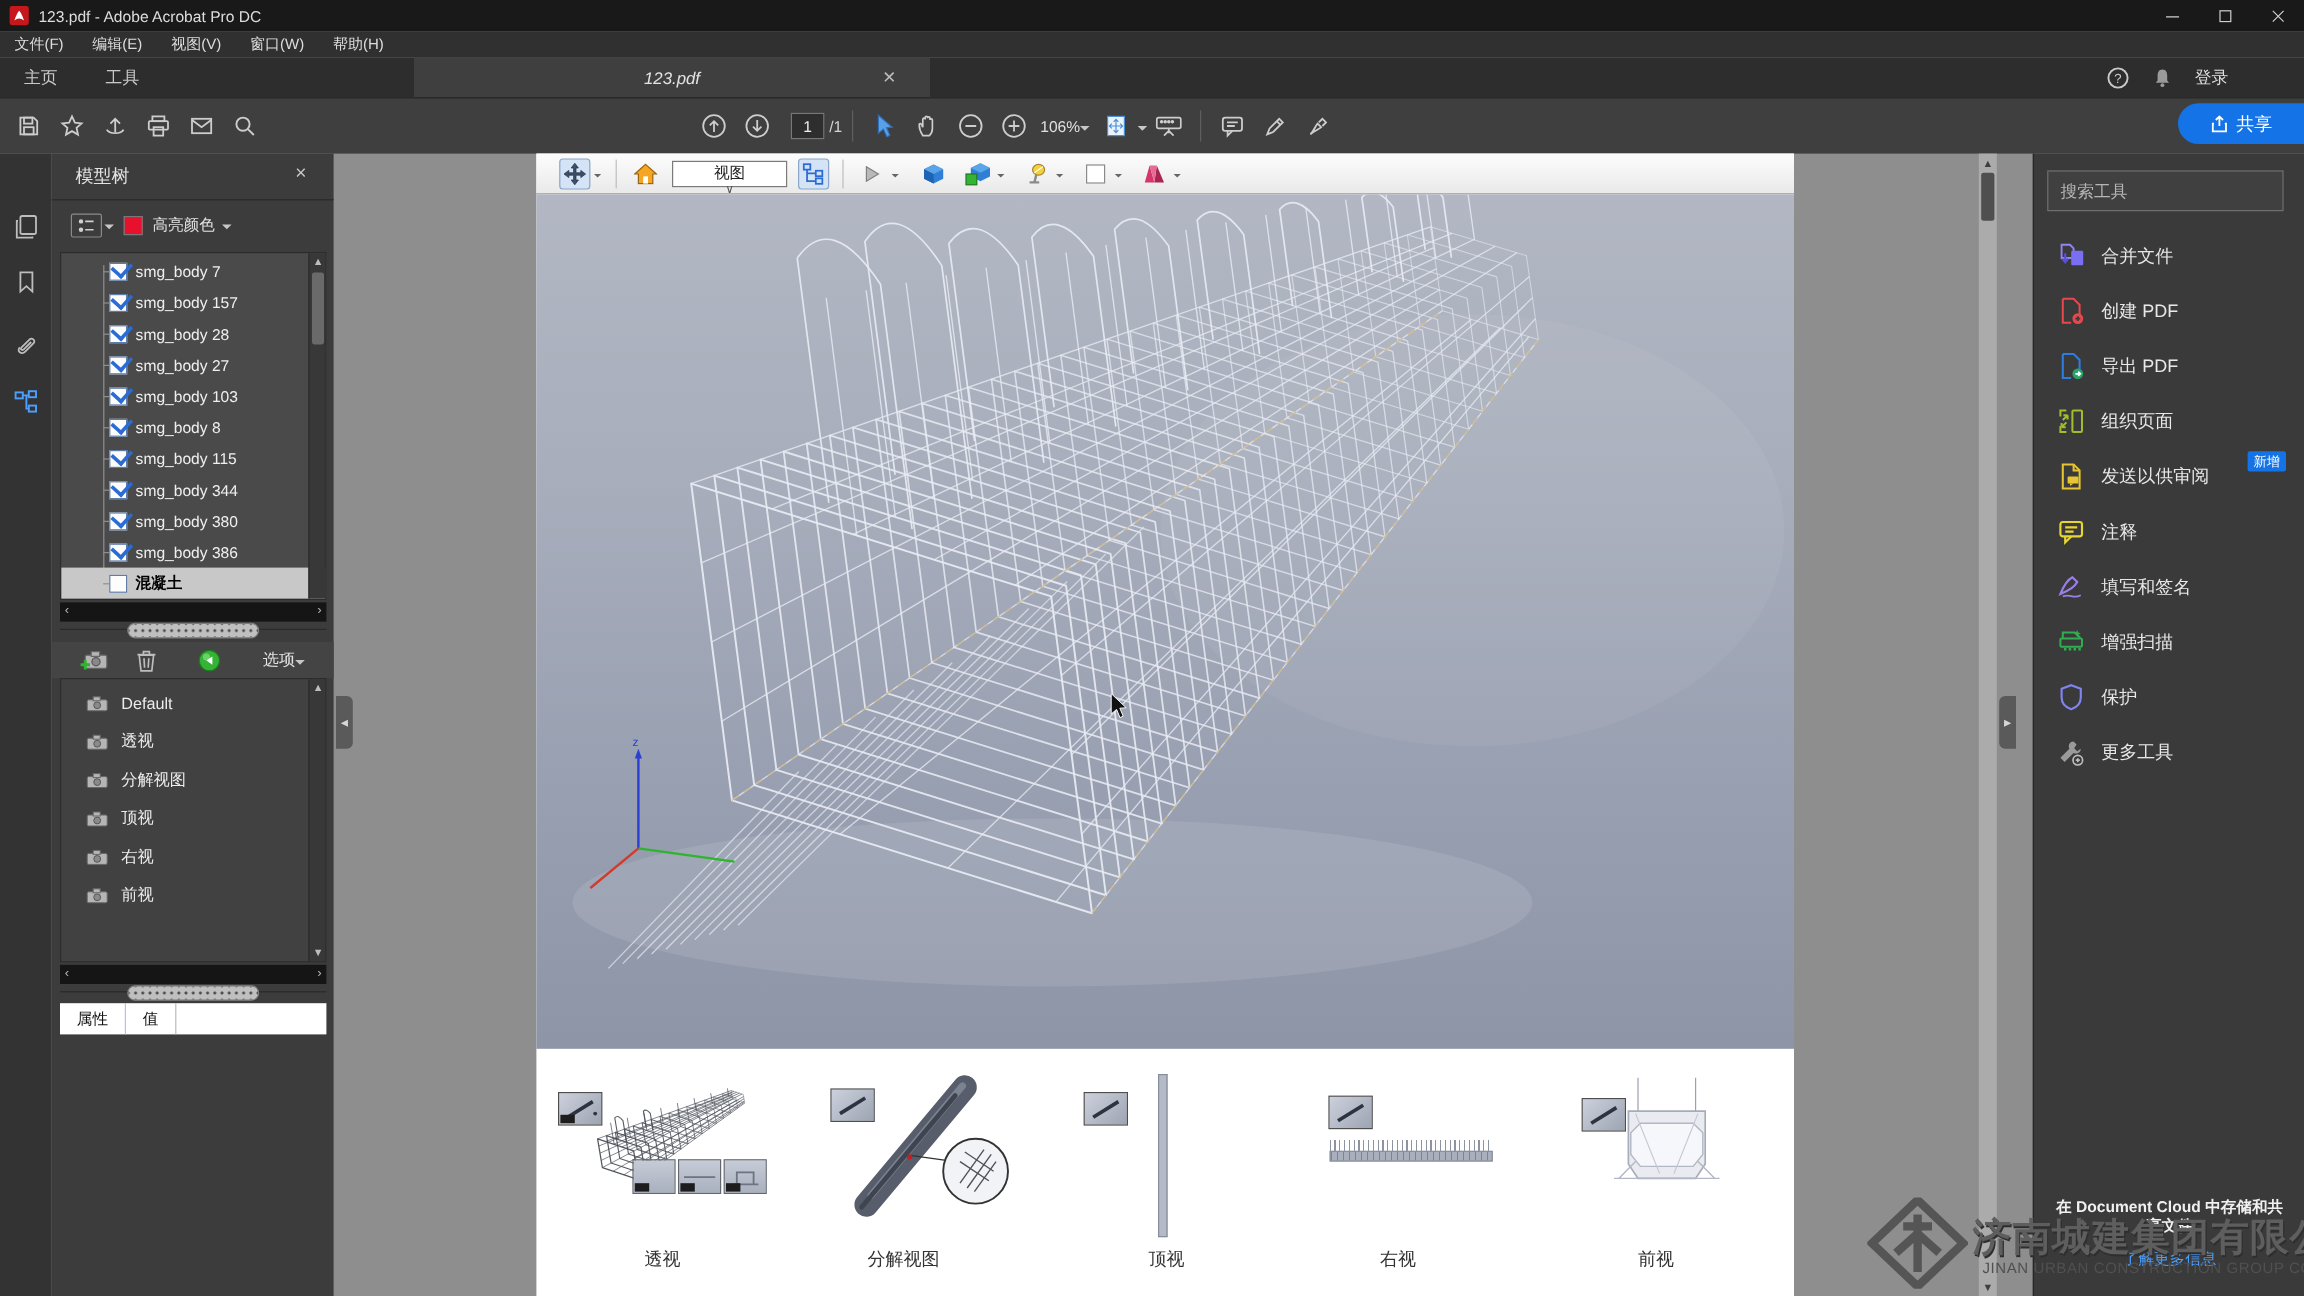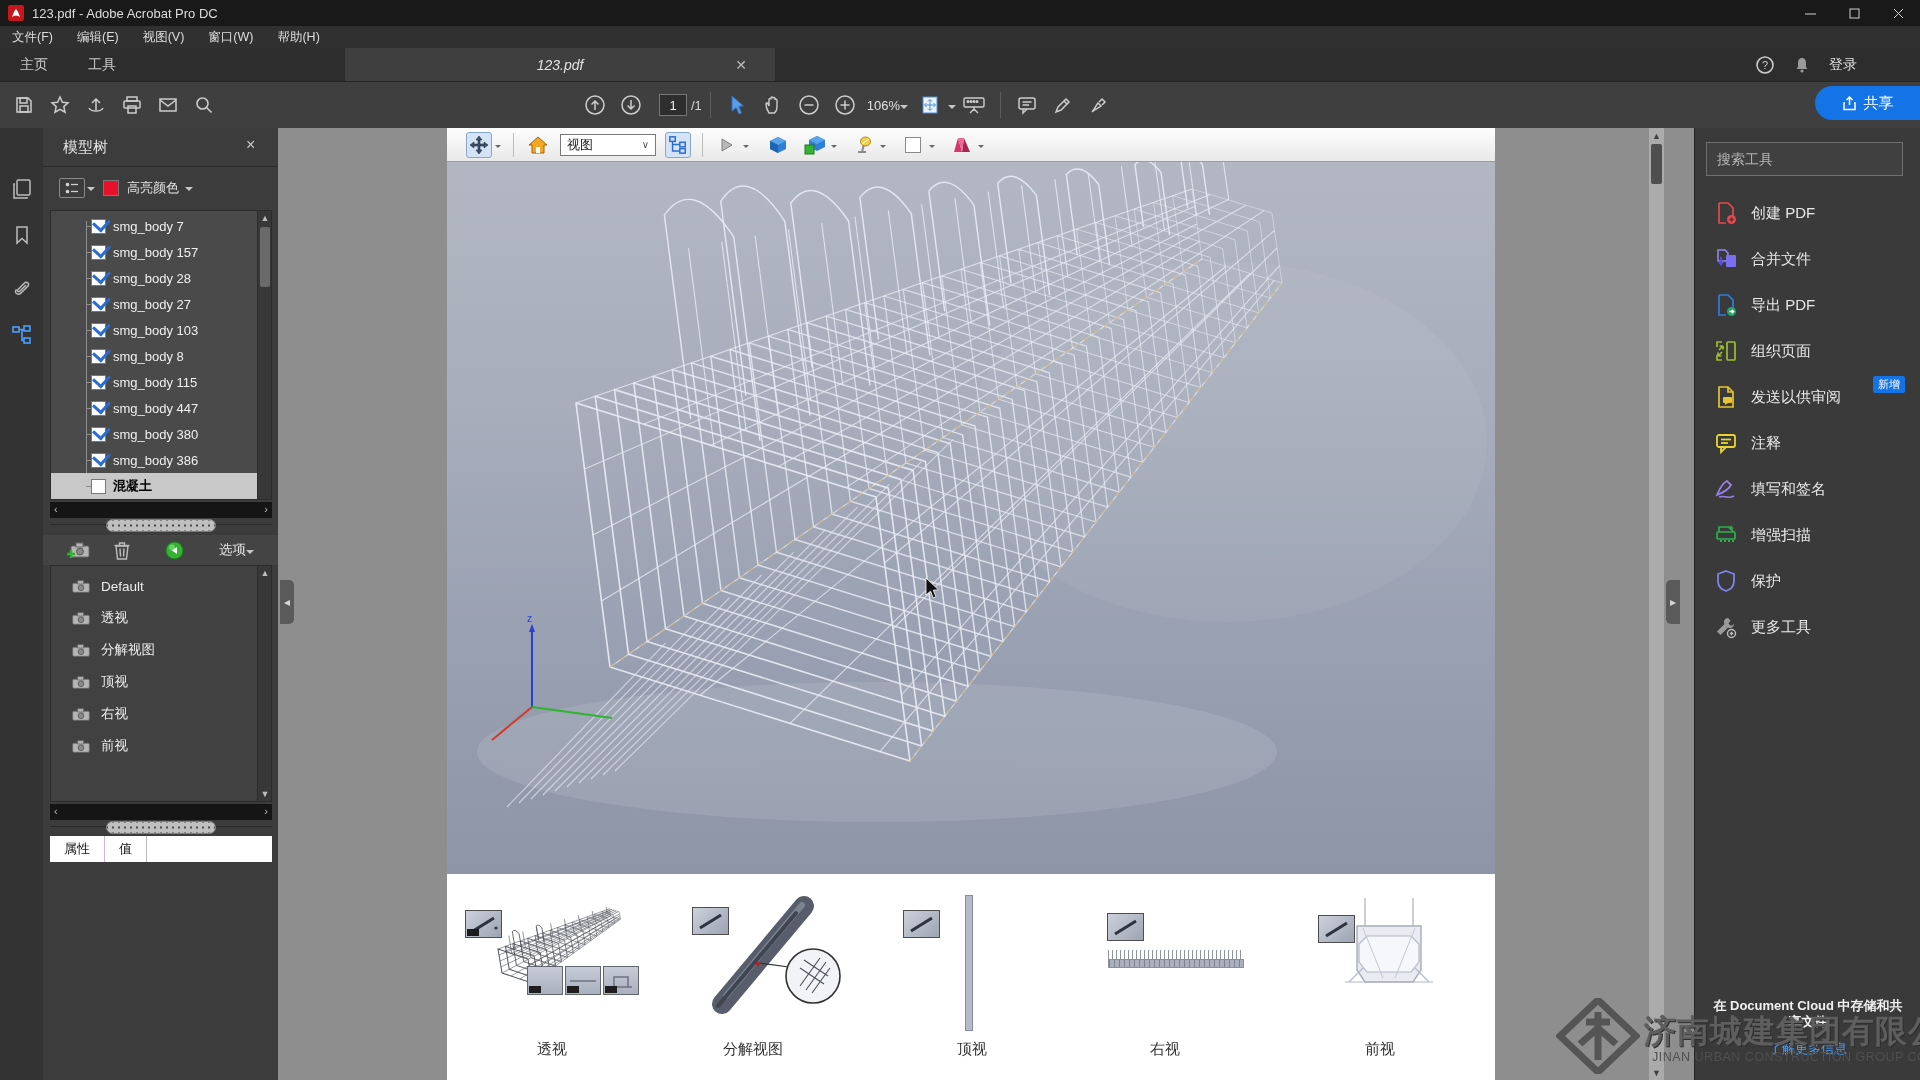--- a/index.html
+++ b/index.html
@@ -335,21 +335,21 @@
       <div class="tree-row">
           <span class="cb on"></span>
           <span>smg_body 8</span>
         </div>
       <div class="tree-row">
           <span class="cb on"></span>
           <span>smg_body 115</span>
         </div>
       <div class="tree-row">
           <span class="cb on"></span>
-          <span>smg_body 447</span>
+          <span>smg_body 344</span>
         </div>
       <div class="tree-row">
           <span class="cb on"></span>
           <span>smg_body 380</span>
         </div>
       <div class="tree-row">
           <span class="cb on"></span>
           <span>smg_body 386</span>
         </div>
       <div class="tree-row sel">
@@ -483,21 +483,21 @@
         </svg>
       </div>
     <span class="car3"></span>
     <div class="sep3"></div>
     <div class="b3">
         <svg width="20" height="18" viewBox="0 0 20 18">
           <path d="M10 1 L19 9 H16 V17 H4 V9 H1 Z" fill="#f5a623" stroke="#9a6510"></path>
           <rect x="8" y="11" width="4" height="6" fill="#fff"></rect>
         </svg>
       </div>
-    <div style="width:96px;height:22px;background:#fff;border:1px solid #7a7a7a;display:flex;align-items:center;justify-content:space-between;padding:0 6px;margin:0 8px;font-size:13px;color:#222;">
+    <div style="width:96px;height:22px;background:#fff;border:1px solid #7a7a7a;display:flex;align-items:center;justify-content:space-between;padding:0 6px;margin:0 8px;font-size:13px;color:#222;flex-direction:column;">
       <span>视图</span>
         <span style="font-size:10px;color:#555;">∨</span>
     </div>
     <div class="b3 p">
         <svg width="20" height="20" viewBox="0 0 22 22" fill="none" stroke="#2a6bd4" stroke-width="1.6">
           <rect x="2" y="2" width="6" height="5" fill="#cfe3f7"></rect>
           <rect x="13" y="8" width="6" height="5" fill="#cfe3f7"></rect>
           <rect x="13" y="15" width="6" height="5" fill="#cfe3f7"></rect>
           <path d="M5 7 V17.5 H13 M5 10.5 H13"></path>
         </svg>
@@ -784,37 +784,37 @@
   <div style="position:absolute;top:0;left:0;width:15px;height:15px;color:#3f3f3f;font-size:9px;display:flex;align-items:center;justify-content:center;">▲</div>
   <div style="position:absolute;top:16px;left:2px;width:11px;height:40px;background:#4f4f4f;border-radius:2px;"></div>
   <div style="position:absolute;bottom:0;left:0;width:15px;height:15px;color:#3f3f3f;font-size:9px;display:flex;align-items:center;justify-content:center;">▼</div>
 </div>
 
 <div id="rightpanel" class="abs">
   <input id="toolsearch" placeholder="搜索工具" style="">
   <div style="position:absolute;left:0;top:62px;width:226px;">
     <div class="toolrow">
       <span class="ticon">
+          <svg width="24" height="24" viewBox="0 0 24 24">
+            <path d="M4 3 H11 L14 6 V14 H4 Z" fill="none" stroke="#8f86f0" stroke-width="1.6"></path>
+            <rect x="12" y="8" width="10" height="12" rx="1" fill="#7a6ff0"></rect>
+            <path d="M7 10 V17 M4.5 14.5 L7 17.5 L9.5 14.5" stroke="#5a50d8" stroke-width="1.8" fill="none"></path>
+          </svg>
+        </span>
+      <span>合并文件</span>
+    </div>
+    <div class="toolrow">
+      <span class="ticon">
           <svg width="24" height="24" viewBox="0 0 24 24" fill="none" stroke="#e5484d" stroke-width="1.7">
             <path d="M5 2 H14 L19 7 V16 M5 2 V22 H12"></path>
             <circle cx="17.5" cy="18.5" r="4.5" fill="#e5484d" stroke="none"></circle>
             <path d="M17.5 16.5 V20.5 M15.5 18.5 H19.5" stroke="#3a3a3a" stroke-width="1.6"></path>
           </svg>
         </span>
       <span>创建 PDF</span>
-    </div>
-    <div class="toolrow">
-      <span class="ticon">
-          <svg width="24" height="24" viewBox="0 0 24 24">
-            <path d="M4 3 H11 L14 6 V14 H4 Z" fill="none" stroke="#8f86f0" stroke-width="1.6"></path>
-            <rect x="12" y="8" width="10" height="12" rx="1" fill="#7a6ff0"></rect>
-            <path d="M7 10 V17 M4.5 14.5 L7 17.5 L9.5 14.5" stroke="#5a50d8" stroke-width="1.8" fill="none"></path>
-          </svg>
-        </span>
-      <span>合并文件</span>
     </div>
     <div class="toolrow">
       <span class="ticon">
           <svg width="24" height="24" viewBox="0 0 24 24" fill="none" stroke="#2d7de1" stroke-width="1.7">
             <path d="M5 2 H14 L19 7 V16 M5 2 V22 H12"></path>
             <circle cx="17.5" cy="18.5" r="4.5" fill="#27a567" stroke="none"></circle>
             <path d="M15.5 18.5 H19.5 M17.8 16.8 L19.6 18.5 L17.8 20.2" stroke="#fff" stroke-width="1.5"></path>
           </svg>
         </span>
       <span>导出 PDF</span>

